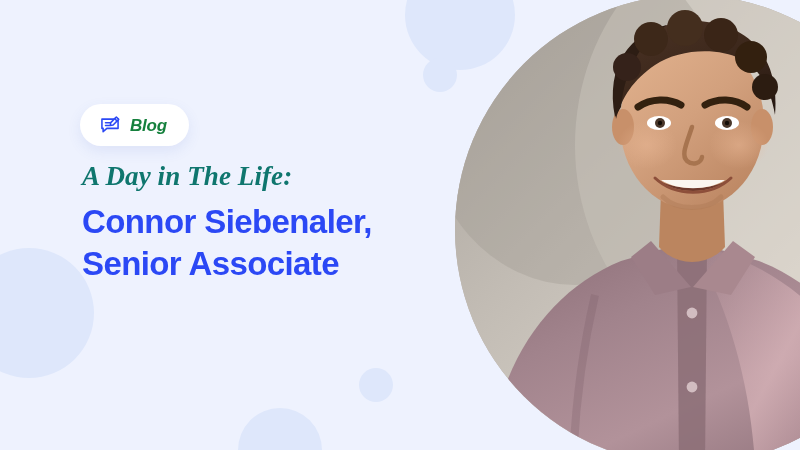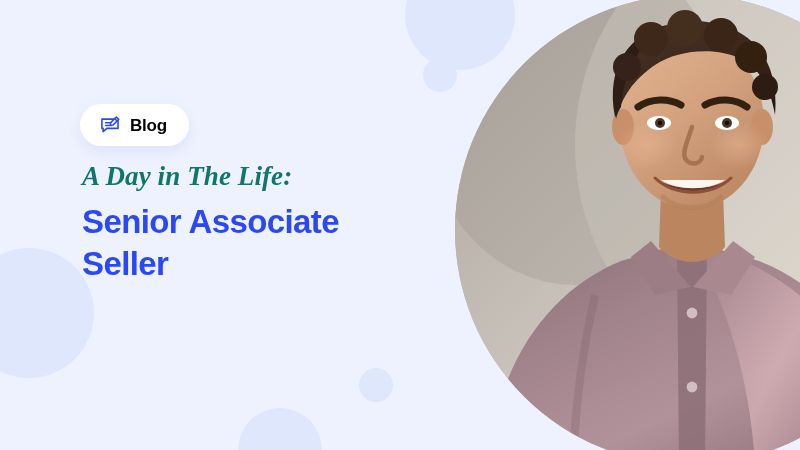--- a/index.html
+++ b/index.html
@@ -78,22 +78,23 @@
     display: block;
     width: 22px;
     height: 22px;
     flex: 0 0 auto;
   }
   .badge-label {
     font-family: "Liberation Sans", sans-serif;
     font-size: 17px;
     font-weight: bold;
     letter-spacing: -0.2px;
-    color: #000000;
+    color: #15803d;
     line-height: 1;
+    font-style: italic;
   }
 
   
   .eyebrow {
     position: absolute;
     left: 0;
     top: 163px;
     margin: 0;
     font-family: "Liberation Serif", serif;
     font-style: italic;
@@ -238,18 +239,18 @@
           <path d="M18.9 3.3 l2.6 2.6 -6.1 6.1 -3.2 0.6 0.6 -3.2 z" fill="#ffffff"></path>
           <line x1="17.1" y1="5.1" x2="19.7" y2="7.7"></line>
         </svg>
       </span>
       <span class="badge-label">Blog</span>
     </div>
 
     <p class="eyebrow">A Day in The Life:</p>
 
     <h1 class="headline">
+      <span class="ln">Connor Siebenaler,</span>
       <span class="ln">Senior Associate</span>
-      <span class="ln">Seller</span>
     </h1>
 
   </div>
 </div>
 
 </body></html>

